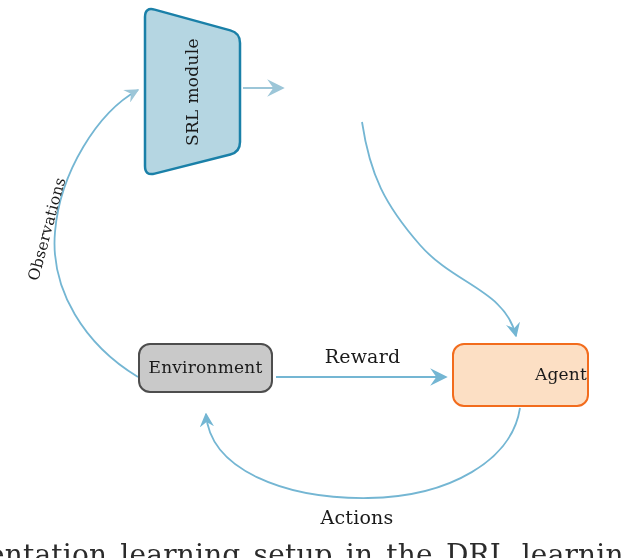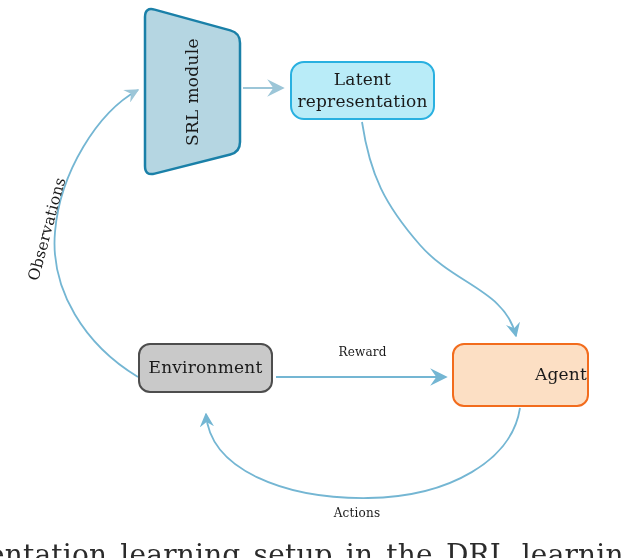--- a/index.html
+++ b/index.html
@@ -30,21 +30,21 @@
     left:452px;top:343px;width:137px;height:64px;
     background:#fcdfc4;border:2.5px solid #f26c1d;border-radius:12px;justify-content:flex-end;
   }
   .srl-label{
     position:absolute;left:122px;top:81px;width:140px;height:22px;
     display:flex;align-items:center;justify-content:center;
     transform:rotate(-90deg);
     color:#1a1a1a;font-size:17px;letter-spacing:0.3px;white-space:nowrap;
   }
   .edge-label{
-    position:absolute;color:#1a1a1a;font-size:12px;letter-spacing:0.2px;
+    position:absolute;color:#1a1a1a;font-size:19px;letter-spacing:0.2px;
     text-align:center;white-space:nowrap;
   }
   .label-reward{left:300px;top:345px;width:125px;}
   .label-actions{left:297px;top:506px;width:120px;}
   .label-observations{
     left:-28px;top:220px;width:150px;font-size:15.5px;
     transform:rotate(-75deg);
   }
   .caption{
     position:absolute;left:-12px;top:541px;width:700px;
@@ -79,23 +79,20 @@
 
     <path d="M362,122 C370,175 385,205 420,245 C455,285 505,290 516,336" fill="none" stroke-width="1.8" marker-end="url(#headBlue)" stroke="#74b6d3"></path>
 
     <path d="M276,377 L446,377" fill="none" stroke-width="2.2" marker-end="url(#headBlue)" stroke="#74b6d3"></path>
 
     <path d="M520,408 C512,460 450,497 368,498 C285,499 210,470 206,414" fill="none" stroke-width="1.8" marker-end="url(#headBlue)" stroke="#74b6d3"></path>
   </svg>
 
   <div class="srl-label">SRL module</div>
 
-  <div class="node node-latent">
-    <span>Latent representation</span>
-  </div>
 
   <div class="node node-environment">
     <span>Environment</span>
   </div>
 
   <div class="node node-agent">
     <span>Agent</span>
   </div>
 
   <div class="edge-label label-observations">Observations</div>

